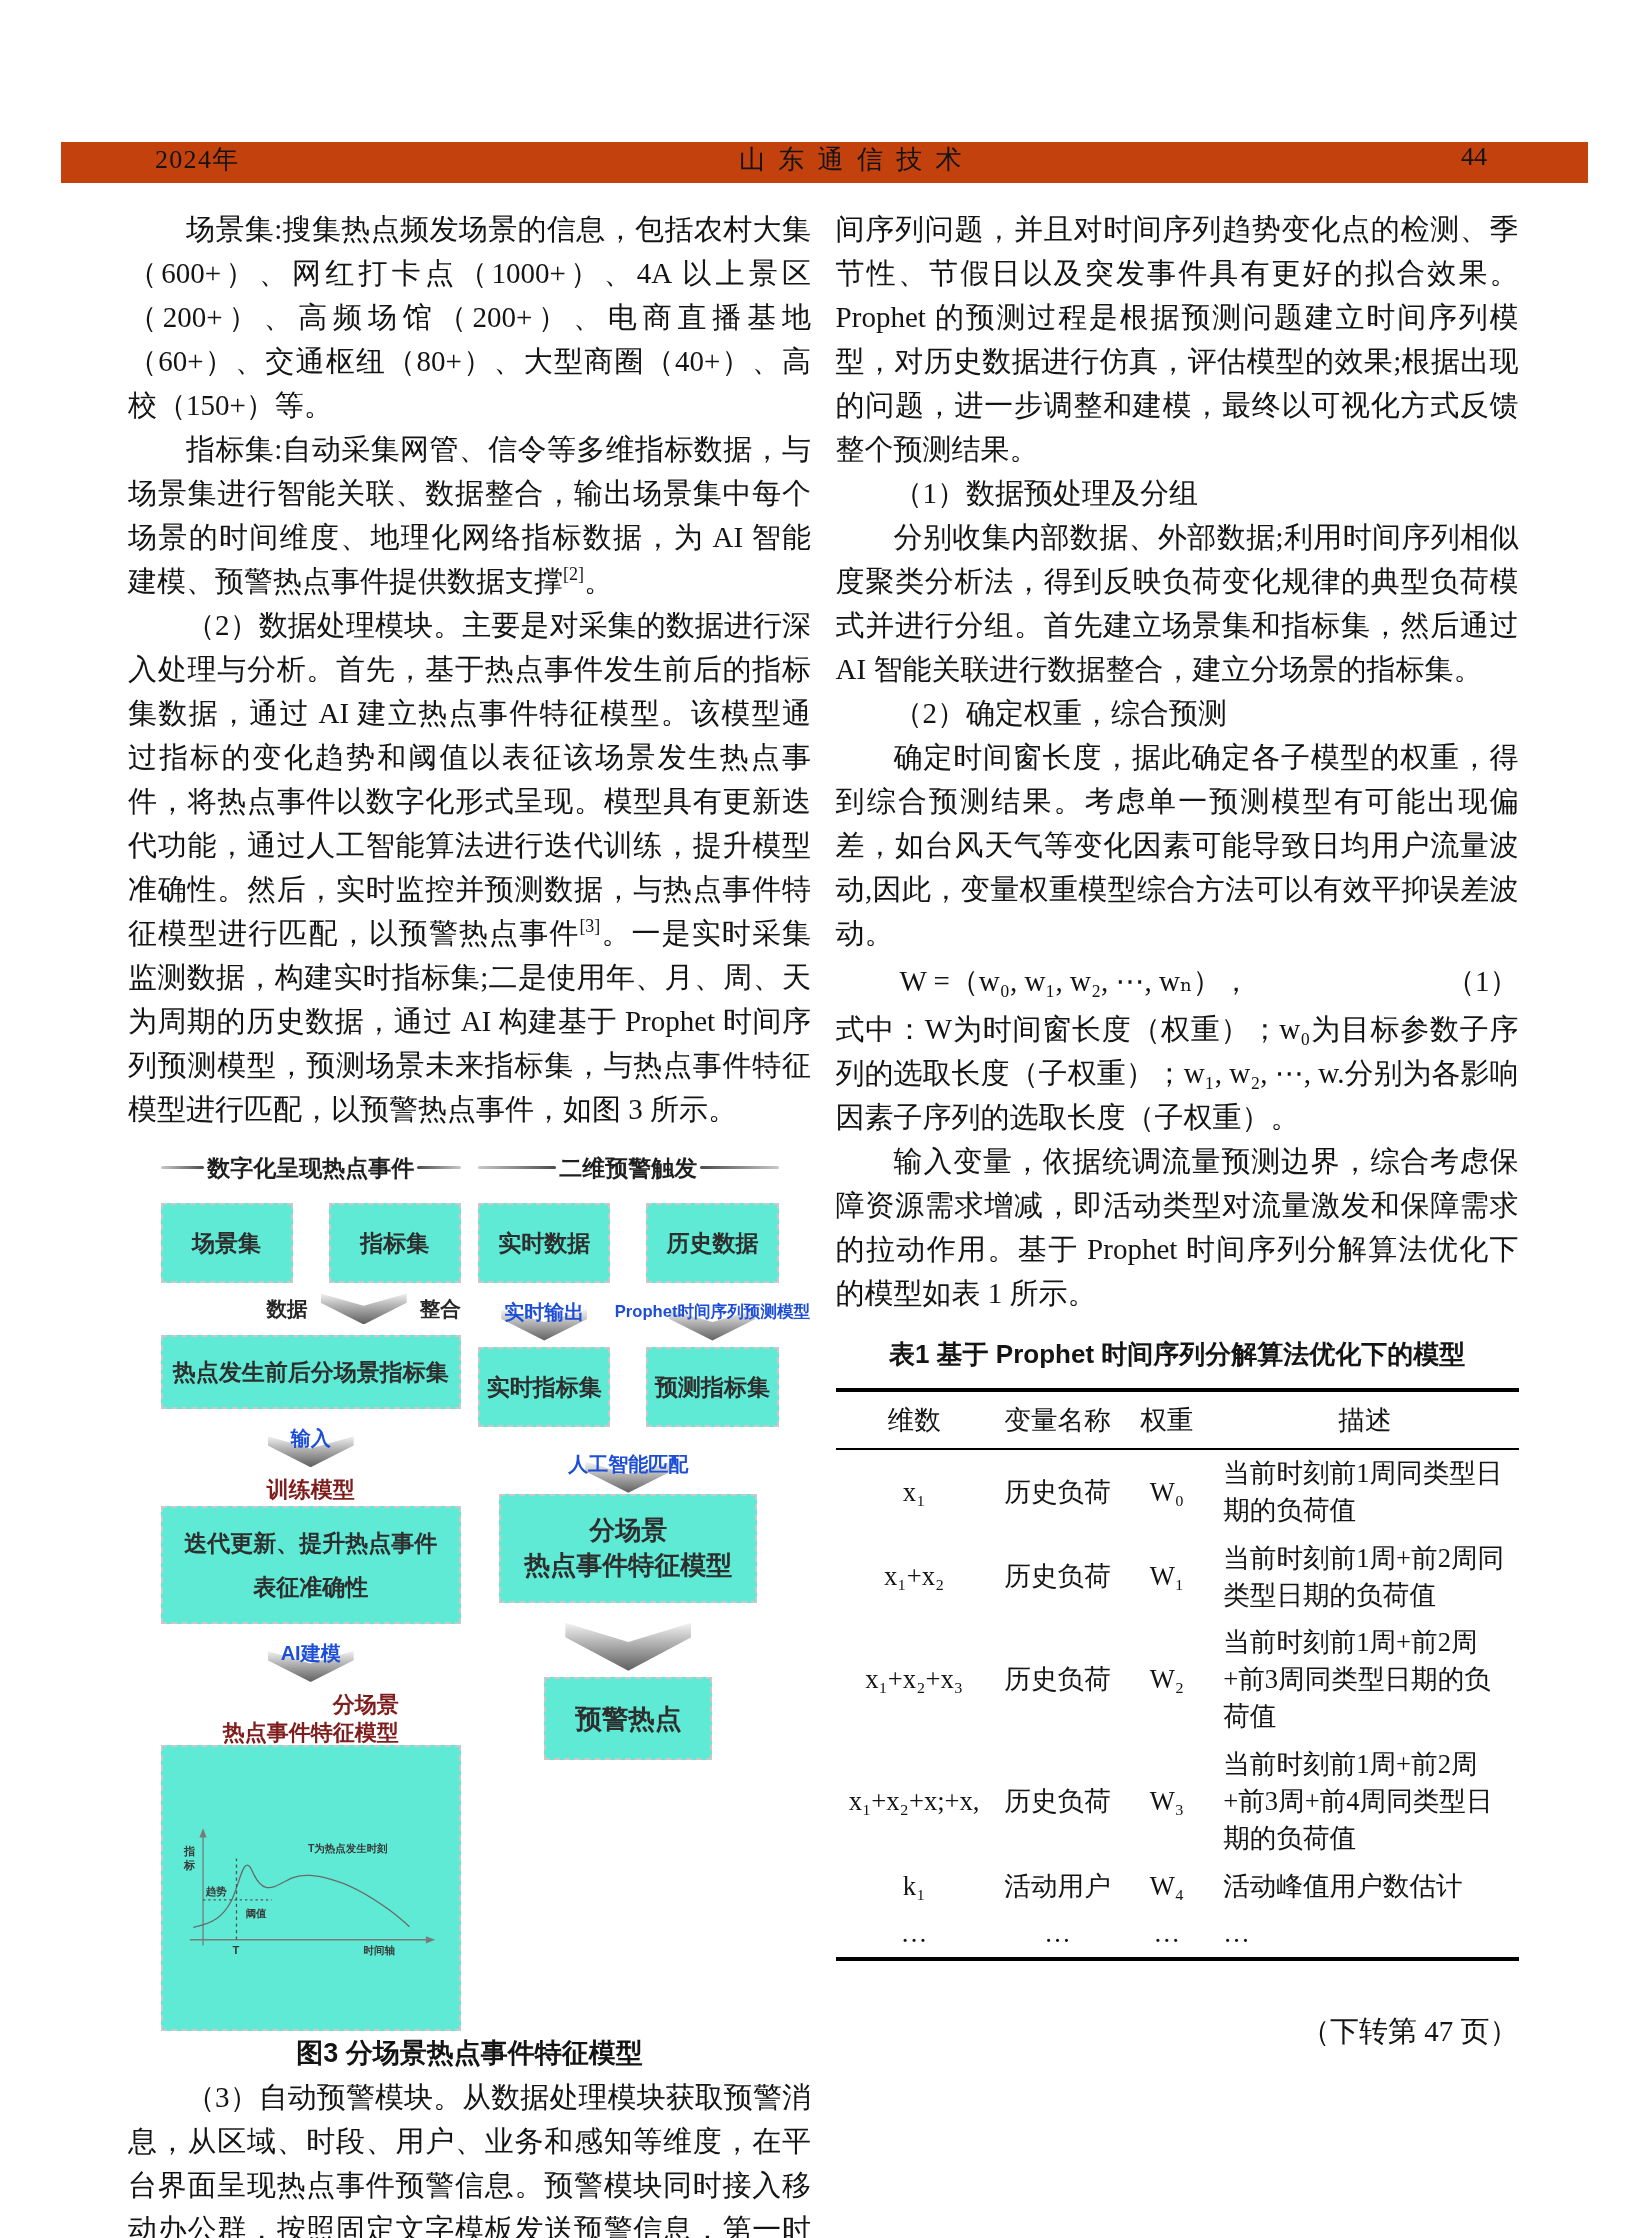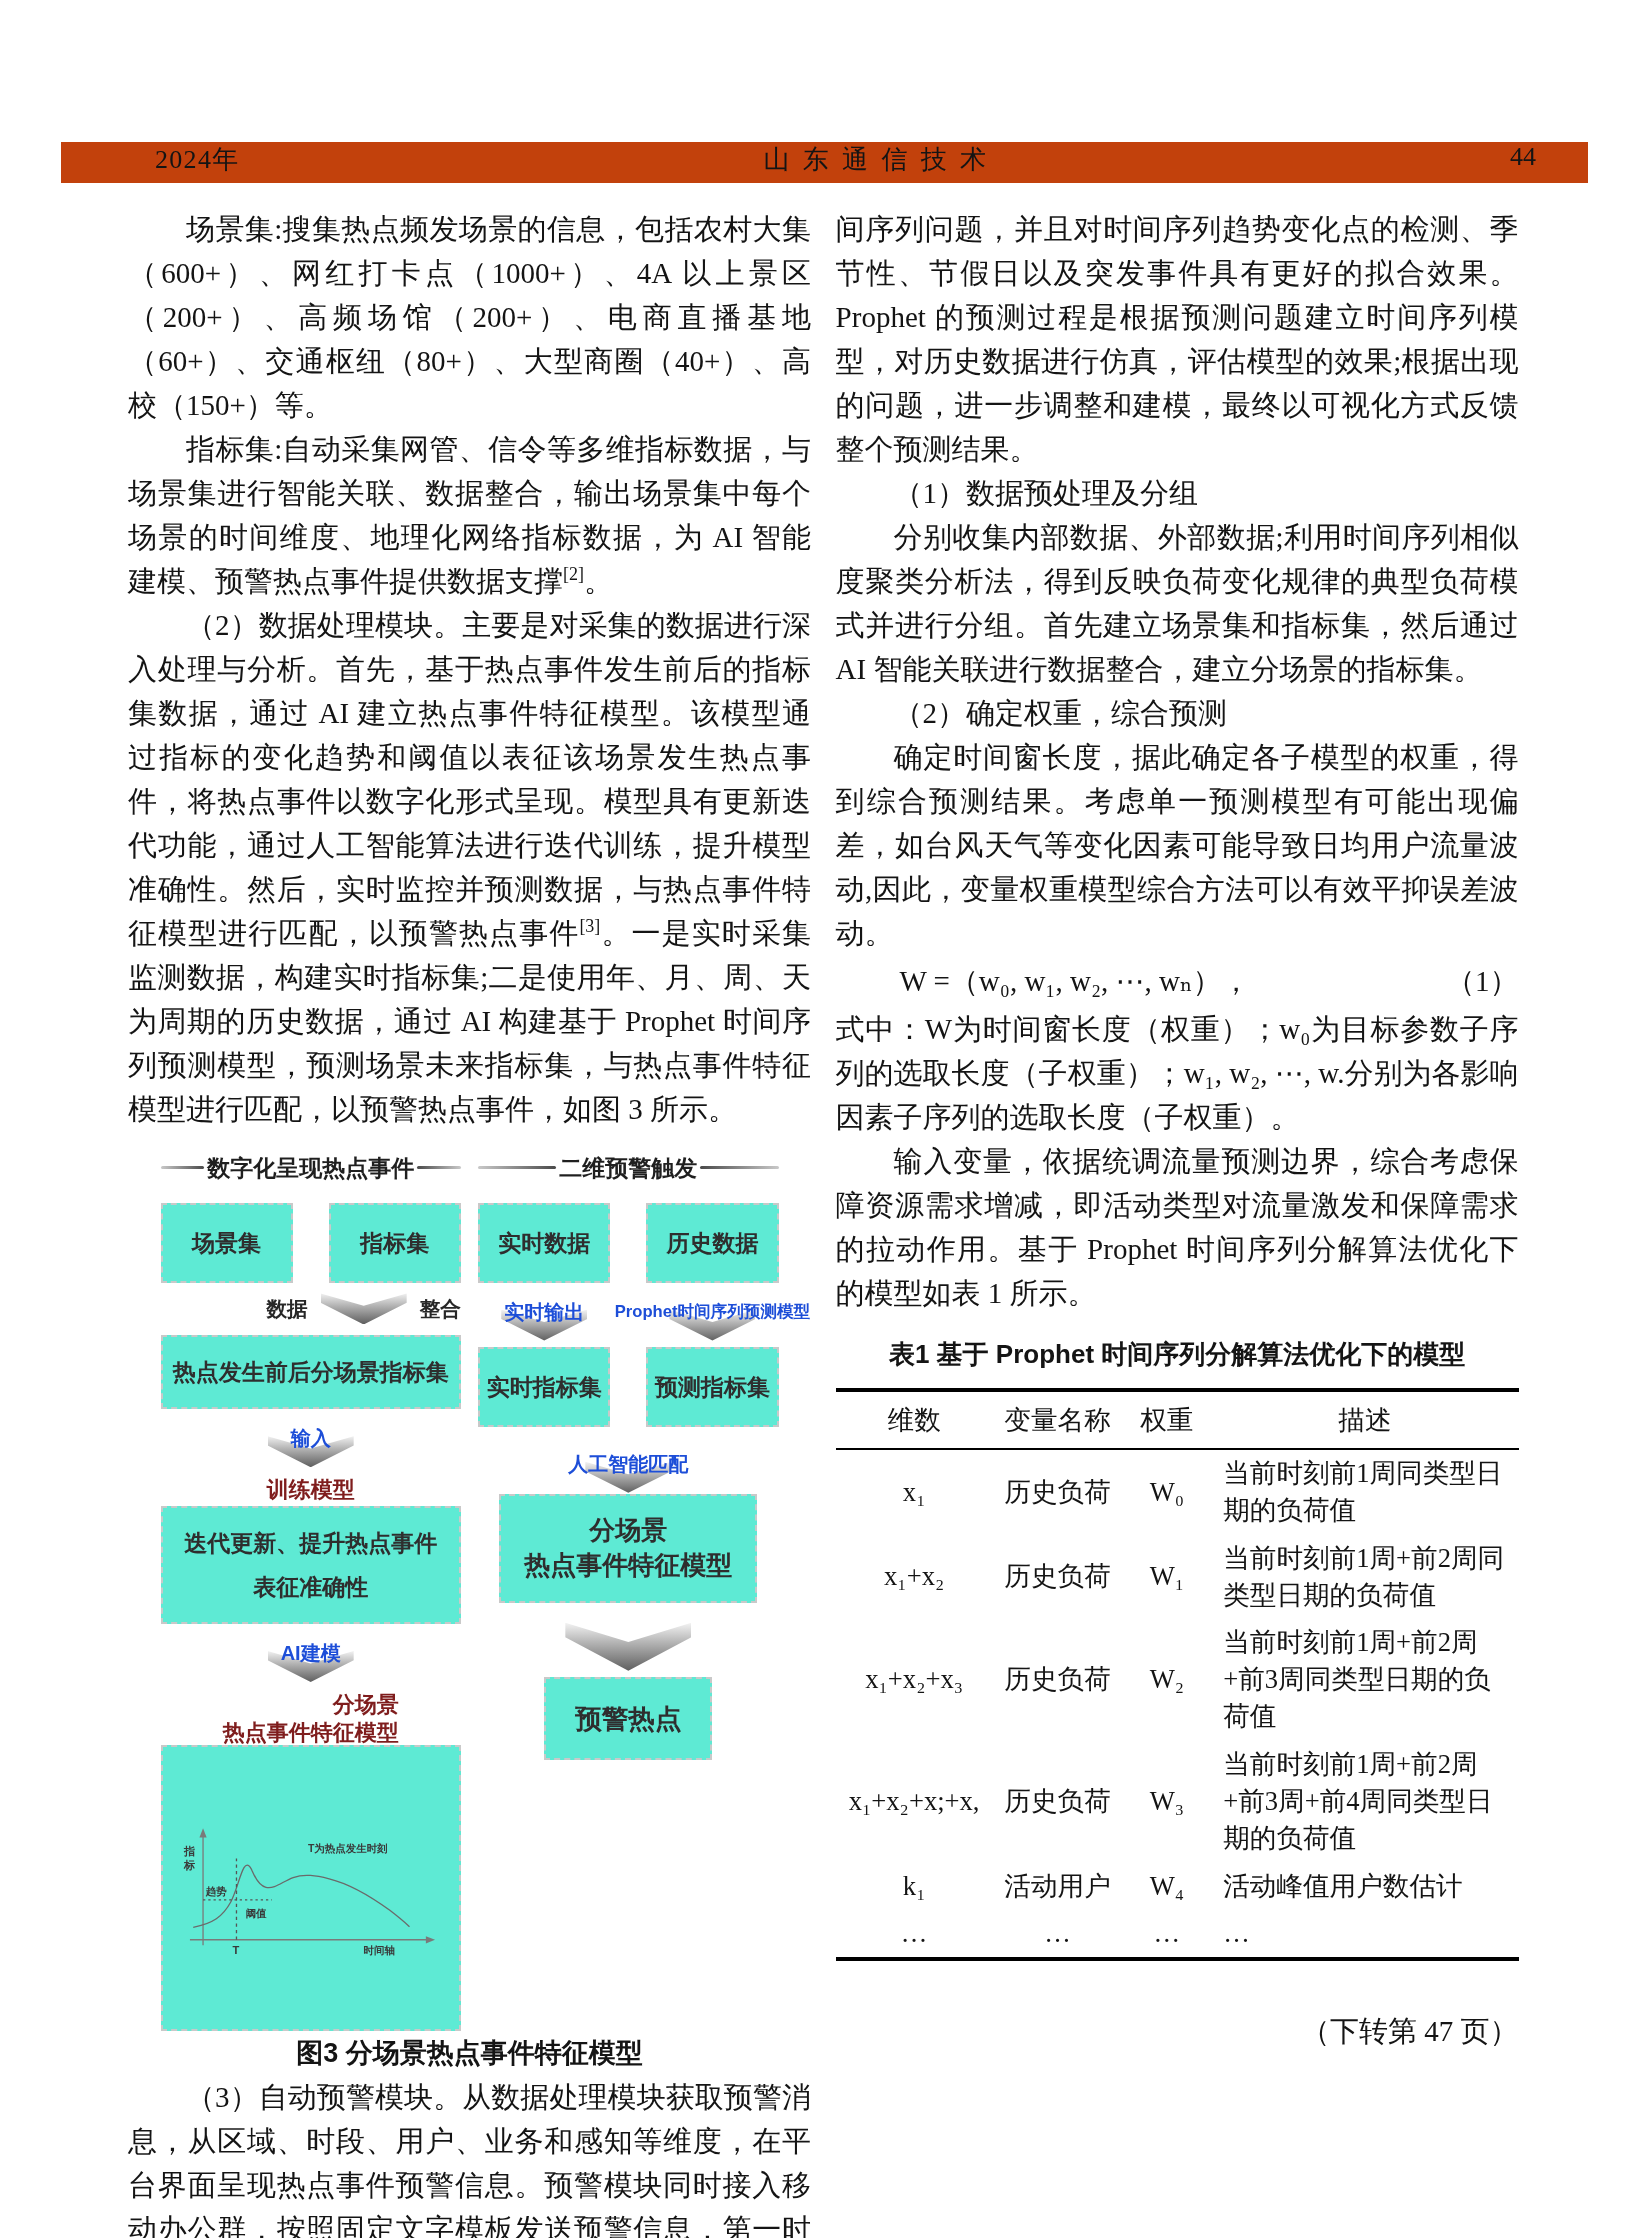--- a/index.html
+++ b/index.html
@@ -8,21 +8,21 @@
     font-family:"Liberation Serif","DejaVu Serif",serif;color:#141414;
     overflow:hidden;
   }
   
   .header-band{
     position:absolute;left:61px;top:142px;width:1527px;height:41px;
     background:#c2410c;display:flex;align-items:flex-start;font-size:26px;
   }
   .hb-year{margin-left:94px;letter-spacing:1.3px;}
   .hb-title{flex:1;text-align:center;letter-spacing:13.3px;text-indent:13.3px;}
-  .hb-page{margin-right:52px;}
+  .hb-page{margin-right:101px;}
   
   .content{
     position:absolute;left:128px;top:207px;width:1391px;
     display:flex;gap:24.6px;
   }
   .col{width:683px;font-size:29px;line-height:44px;text-align:justify;}
   .col p{margin:0;text-indent:2em;}
   .col p.noindent{text-indent:0;}
   sup.ref{font-size:18px;line-height:0;vertical-align:super;}
   

